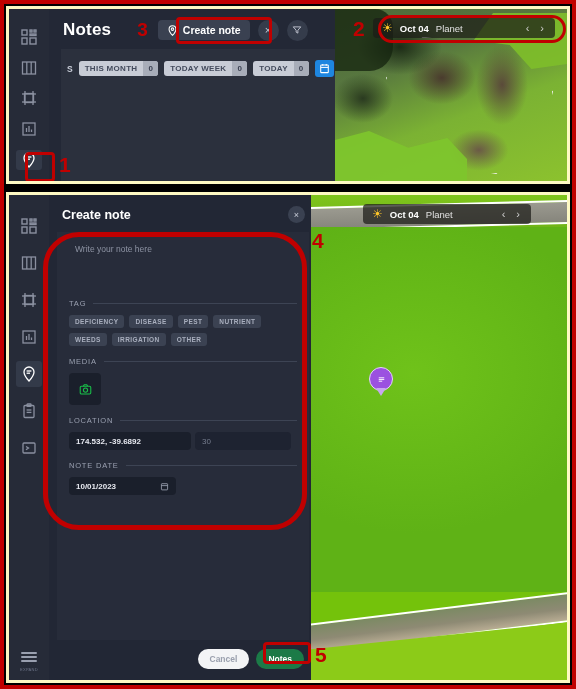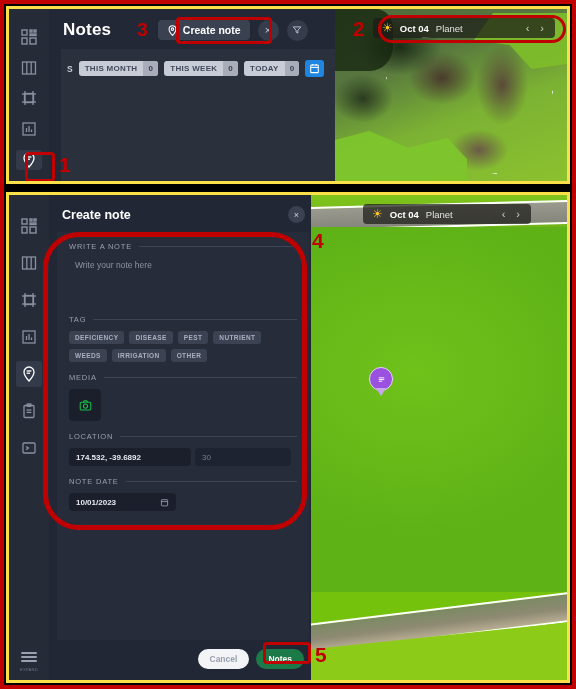--- a/index.html
+++ b/index.html
@@ -9,21 +9,21 @@
     font-family: "Liberation Sans", sans-serif;
     overflow: hidden;
   }
   .screen { position: relative; width: 576px; height: 689px; background:#000; }
 
   
   .panel {
     position: absolute;
     background: #1f2430;
     overflow: hidden;
-    border: 3px solid #fde047;
+    border: 3px solid #fef9c3;
   }
   .panel-top { left: 6px; top: 6px; width: 564px; height: 178px; }
   .panel-bottom { left: 6px; top: 192px; width: 564px; height: 491px; }
 
   
   .sidebar {
     position: absolute; left: 0; top: 0; bottom: 0;
     width: 40px;
     background: #262b38;
     display: flex; flex-direction: column; align-items: center;
@@ -381,21 +381,21 @@
       </div>
 
       <div class="notes-body">
         <div class="filter-row">
           <span class="sort-label">S</span>
           <div class="chip">
             <span class="chip-label">THIS MONTH</span>
             <span class="chip-count">0</span>
           </div>
           <div class="chip">
-            <span class="chip-label">THIS WEEK</span>
+            <span class="chip-label">TODAY WEEK</span>
             <span class="chip-count">0</span>
           </div>
           <div class="chip">
             <span class="chip-label">TODAY</span>
             <span class="chip-count">0</span>
           </div>
           <div class="cal-btn">
             <svg viewBox="0 0 16 16" fill="none" stroke="currentColor" stroke-width="1.5">
               <rect x="2.5" y="3" width="11" height="11" rx="1"></rect>
                 <line x1="2.5" y1="6.4" x2="13.5" y2="6.4"></line>
@@ -506,23 +506,20 @@
       <div class="dialog-header">
         <div class="dialog-title">Create note</div>
         <div class="dialog-close">
           <span>×</span>
         </div>
       </div>
 
       <div class="dialog-body">
 
         <div class="section">
-          <div class="fieldset-label">
-            <span>WRITE A NOTE</span>
-          </div>
           <div class="note-area">
             <div class="note-placeholder">Write your note here</div>
           </div>
         </div>
 
         <div class="section">
           <div class="fieldset-label">
             <span>TAG</span>
           </div>
           <div class="tag-wrap">

